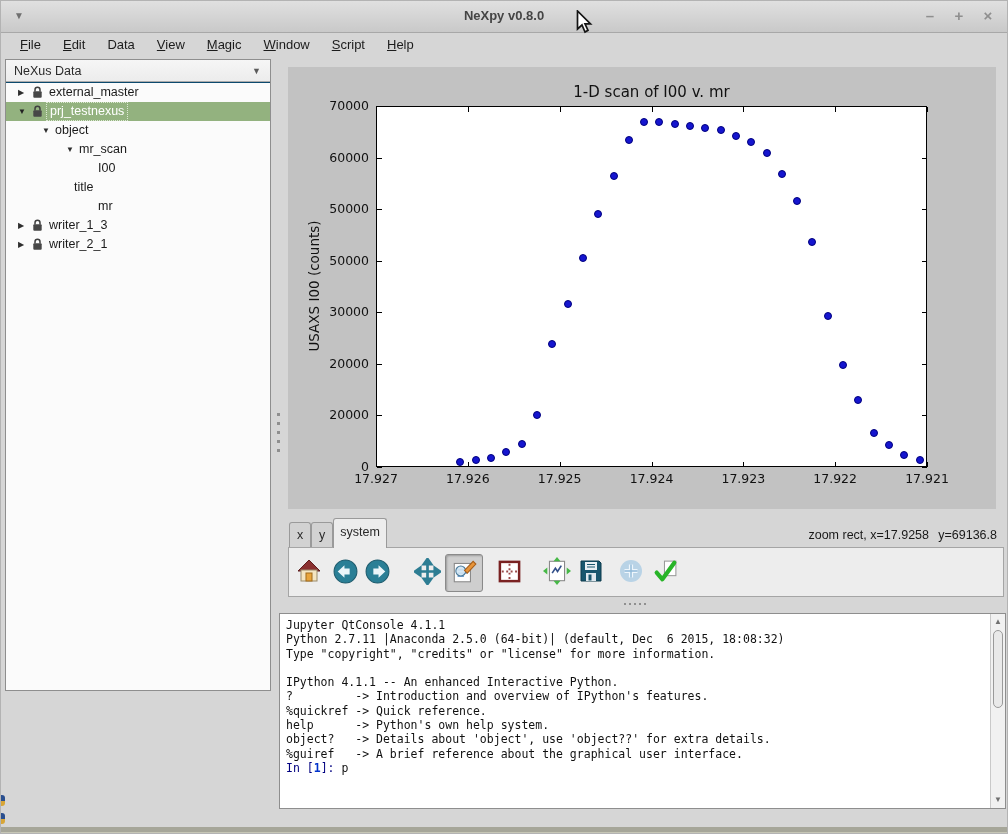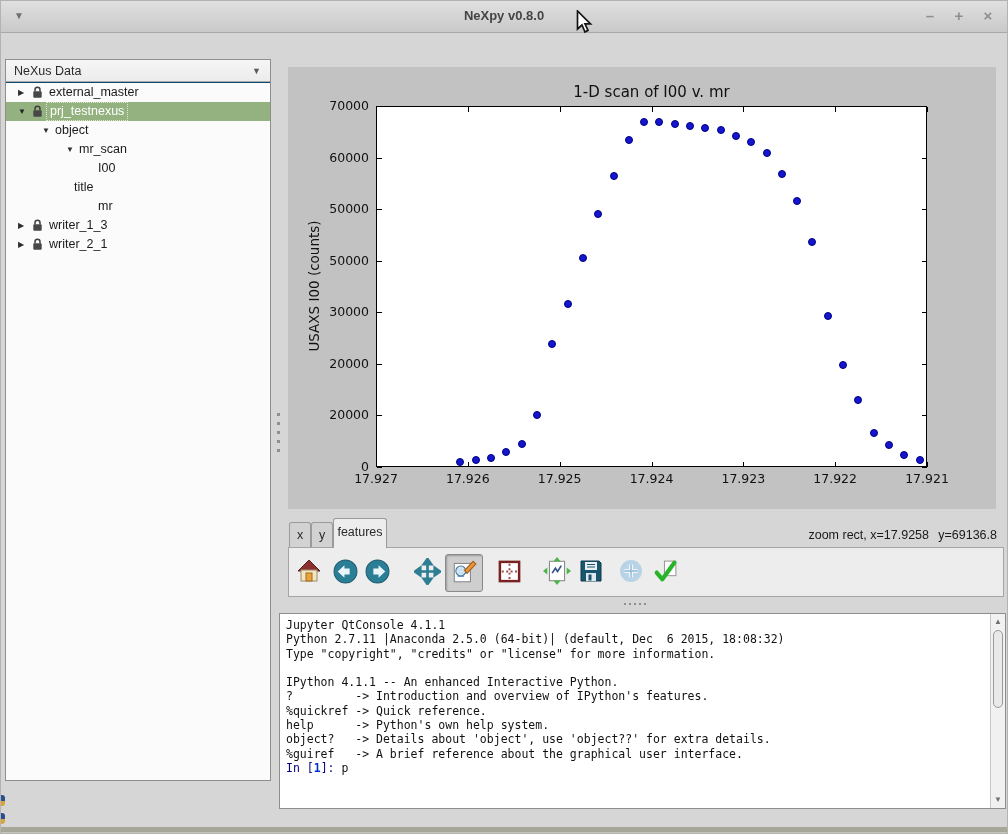--- a/index.html
+++ b/index.html
@@ -17,21 +17,21 @@
   .win-controls { position:absolute; right:10px; top:5px; display:flex; gap:11px; }
   .win-btn { width:18px; height:20px; text-align:center; font-size:15px; color:#8f8f8f;
     font-weight:bold; line-height:20px; cursor:default; }
 
   
   .menubar { position:absolute; left:8px; top:32px; right:0; height:22px; display:flex; align-items:center; }
   .menu-item { padding:2px 11px; font-size:13px; color:#1c1c1c; }
   .menu-item u { text-decoration:underline; }
 
   
-  .tree-panel { position:absolute; left:4px; top:58px; width:266px; height:722px;
+  .tree-panel { position:absolute; left:4px; top:58px; width:266px; height:632px;
     background:#0c4a6e; border:1px solid #8e8e8e; }
   .tree-header { position:relative; height:22px; background:linear-gradient(#f6f6f6,#ececec);
     border-bottom:1px solid #ababab; font-size:12.5px; color:#2a2a2a; line-height:22px; padding-left:8px; }
   .tree-header .dd-arrow { position:absolute; right:9px; top:0; font-size:9px; color:#5a5a5a; }
   .tree-rows { position:absolute; left:0; right:0; top:23px; bottom:0; background:#fbfbfb; }
   .tree-row { position:relative; height:19px; font-size:12.5px; line-height:19px; color:#1a1a1a; }
   .tree-row.selected { background:#93b27f; color:#ffffff; }
   .tree-expander { position:absolute; top:0; font-size:8px; color:#2e2e2e; line-height:19px; }
   .tree-row.selected .tree-expander { color:#222; }
   .tree-lock { position:absolute; top:3px; }
@@ -105,20 +105,30 @@
   <div class="titlebar">
     <span class="win-menu-arrow">▼</span>
     <div class="win-title">NeXpy v0.8.0</div>
     <div class="win-controls">
       <div class="win-btn">–</div>
       <div class="win-btn">+</div>
       <div class="win-btn">×</div>
     </div>
   </div>
 
+  <div class="menubar" id="menubar">
+      <div class="menu-item"><u>F</u>ile</div>
+      <div class="menu-item"><u>E</u>dit</div>
+      <div class="menu-item">Data</div>
+      <div class="menu-item"><u>V</u>iew</div>
+      <div class="menu-item"><u>M</u>agic</div>
+      <div class="menu-item"><u>W</u>indow</div>
+      <div class="menu-item"><u>S</u>cript</div>
+      <div class="menu-item"><u>H</u>elp</div>
+    </div>
 
   <div class="tree-panel">
     <div class="tree-header">
       <span>NeXus Data</span>
       <span class="dd-arrow">▼</span>
     </div>
     <div class="tree-rows" id="treerows">
         <div class="tree-row">
           <span class="tree-expander" style="left: 12px;">▶</span>
           <span class="tree-lock" style="left: 26px;"><svg width="11" height="13" viewBox="0 0 11 13">
@@ -257,21 +267,21 @@
       <div class="dot" style="left: 838.156px; top: 359.981px; background: rgb(21, 21, 207);"></div>
       <div class="dot" style="left: 853.4px; top: 394.998px; background: rgb(21, 21, 207);"></div>
       <div class="dot" style="left: 868.737px; top: 427.849px; background: rgb(21, 21, 207);"></div>
       <div class="dot" style="left: 884.073px; top: 440.35px; background: rgb(21, 21, 207);"></div>
       <div class="dot" style="left: 899.317px; top: 450.407px; background: rgb(21, 21, 207);"></div>
       <div class="dot" style="left: 914.653px; top: 455.187px; background: rgb(21, 21, 207);"></div>
     </div>
 
   <div class="ptab inactive" style="left:288px; width:22px;">x</div>
   <div class="ptab inactive" style="left:310px; width:22px;">y</div>
-  <div class="ptab active" style="left:332px; width:54px;">features</div>
+  <div class="ptab active" style="left:332px; width:54px;">system</div>
 
   <div class="toolbar"></div>
   <div id="toolbtns">
       <div class="tool-btn" style="left: 292px;">
         <span><svg width="26" height="26" viewBox="0 0 26 26">
             <polygon points="13,2 24,13 2,13" fill="#8a3030" stroke="#5d1d1d"></polygon>
             <rect x="5" y="12" width="16" height="11" fill="#f4e5c2" stroke="#9a8a6a"></rect>
             <rect x="10" y="15" width="6" height="8" fill="#e8a43c" stroke="#a06a1a"></rect>
           </svg></span>
       </div>

